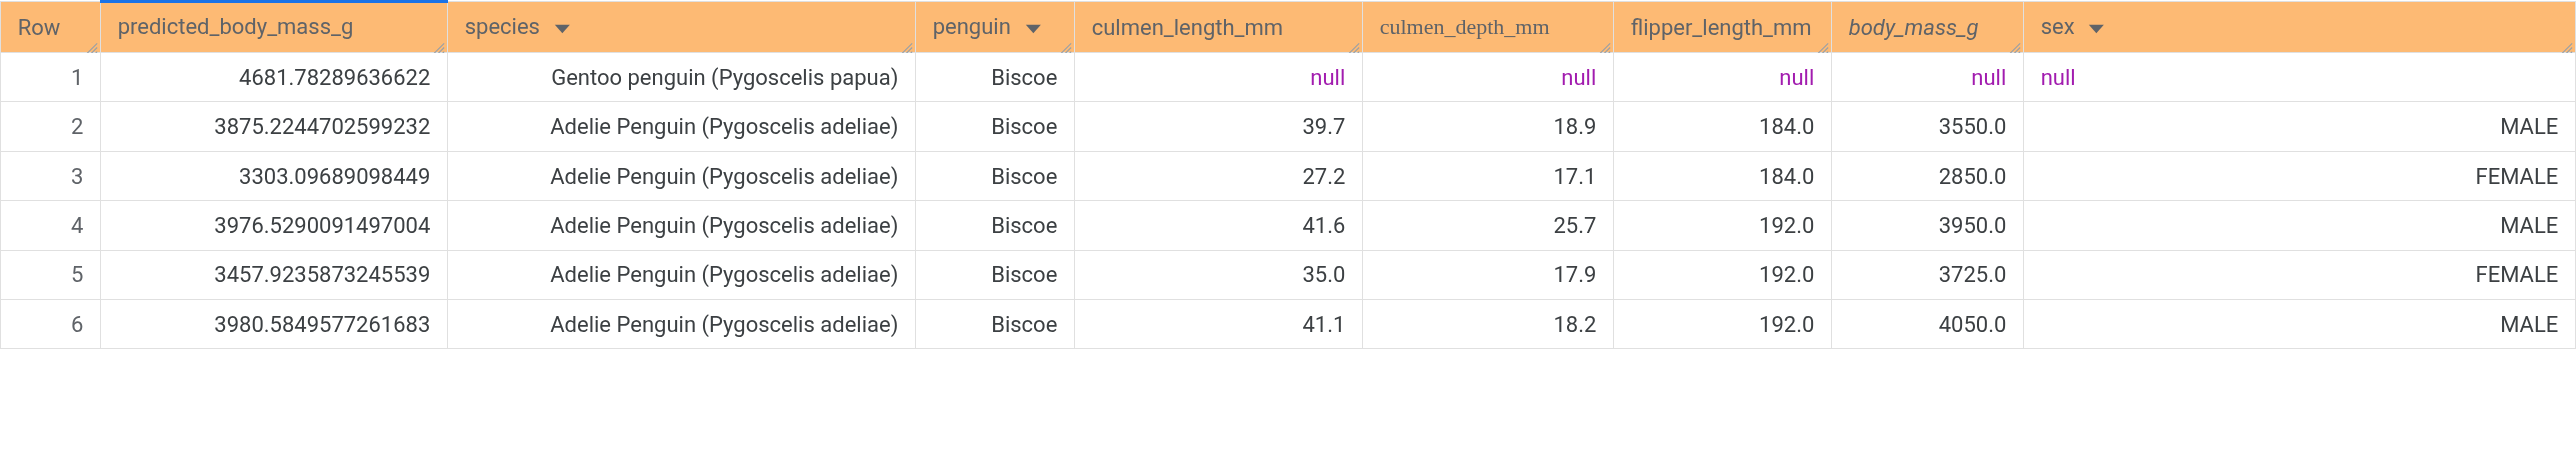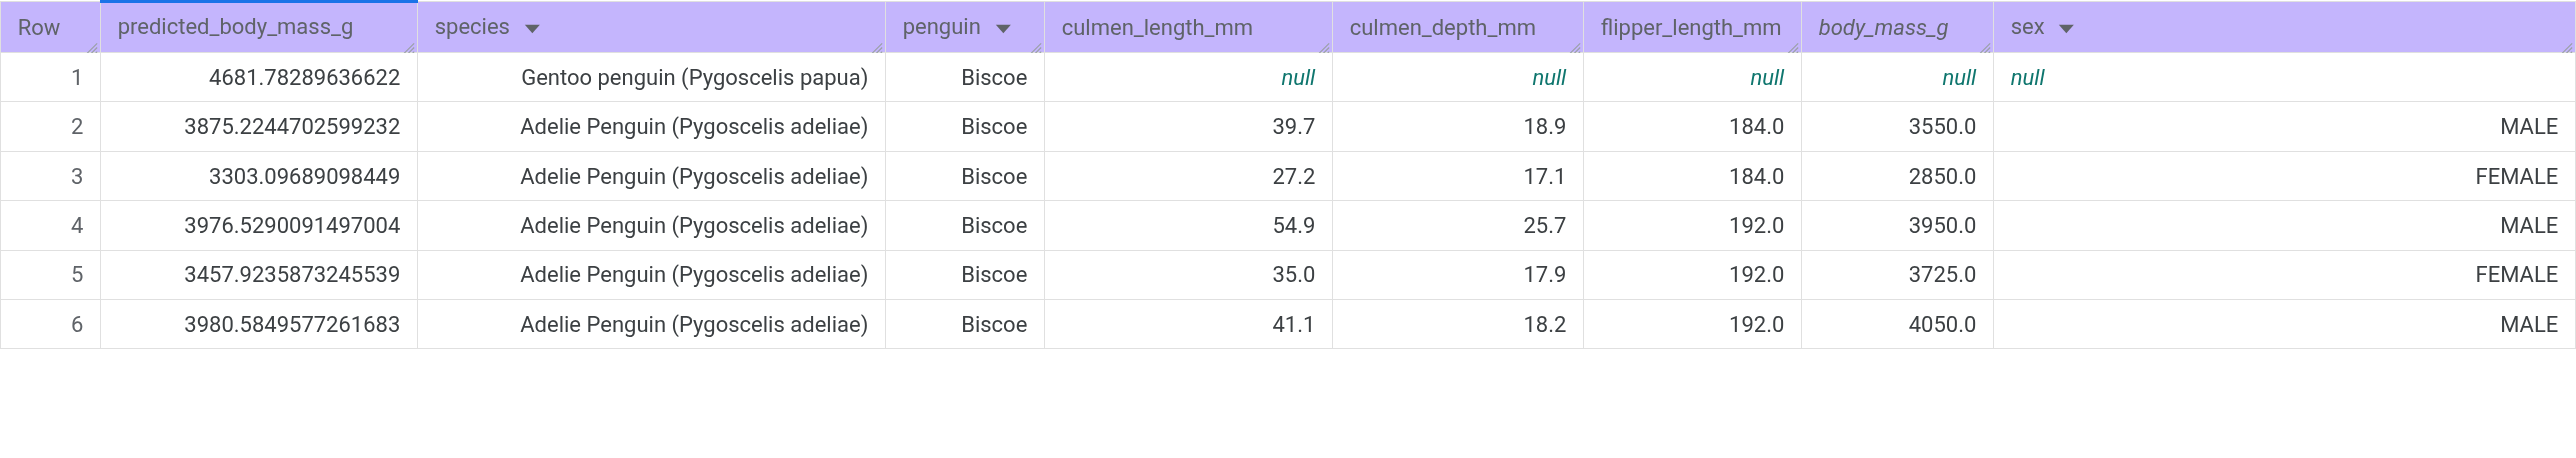--- a/index.html
+++ b/index.html
@@ -29,21 +29,21 @@
     }
     .th, .td {
       display: table-cell;
       border: 0.8px solid #e0e0e0;
       padding: 11.7px 16.7px;
       vertical-align: middle;
       white-space: nowrap;
       position: relative;
     }
     .th {
-      background: #c4b5fd;
+      background: #fdba74;
       color: #5f6368;
       font-weight: 400;
       text-align: left;
       border-top: 0.8px solid #e0e0e0;
     }
     .th.active-tab {
       border-top: 3.3px solid #1a73e8;
       padding-top: 9.2px;
     }
     .th .label {
@@ -82,29 +82,28 @@
     }
     .td.rownum {
       text-align: right;
       color: #5f6368;
       background: #fff;
     }
     .td.text {
       text-align: right;
     }
     .null {
-      color: #0f766e;
-      font-style: italic;
+      color: #a21caf;
     }
     .col-row { width: 100px; }
-    .col-pred { width: 317px; }
+    .col-pred { width: 347px; }
     .col-species { width: 468px; }
     .col-island { width: 159px; }
     .col-culmenl { width: 288px; }
-    .col-culmend { width: 251px; }
+    .col-culmend { width: 251px; font-family: Liberation Serif, serif; }
     .col-flipper { width: 218px; }
     .col-mass { width: 192px; font-style: italic; }
     .col-sex { width: auto; }
   </style>
 </head>
 <body>
 
 <div class="table">
   <div class="thead">
     <div class="tr">
@@ -241,21 +240,21 @@
         <div class="td num">17.1</div>
         <div class="td num">184.0</div>
         <div class="td num">2850.0</div>
         <div class="td text">FEMALE</div>
       </div>
       <div class="tr">
         <div class="td rownum">4</div>
         <div class="td num">3976.5290091497004</div>
         <div class="td text">Adelie Penguin (Pygoscelis adeliae)</div>
         <div class="td text">Biscoe</div>
-        <div class="td num">54.9</div>
+        <div class="td num">41.6</div>
         <div class="td num">25.7</div>
         <div class="td num">192.0</div>
         <div class="td num">3950.0</div>
         <div class="td text">MALE</div>
       </div>
       <div class="tr">
         <div class="td rownum">5</div>
         <div class="td num">3457.9235873245539</div>
         <div class="td text">Adelie Penguin (Pygoscelis adeliae)</div>
         <div class="td text">Biscoe</div>

